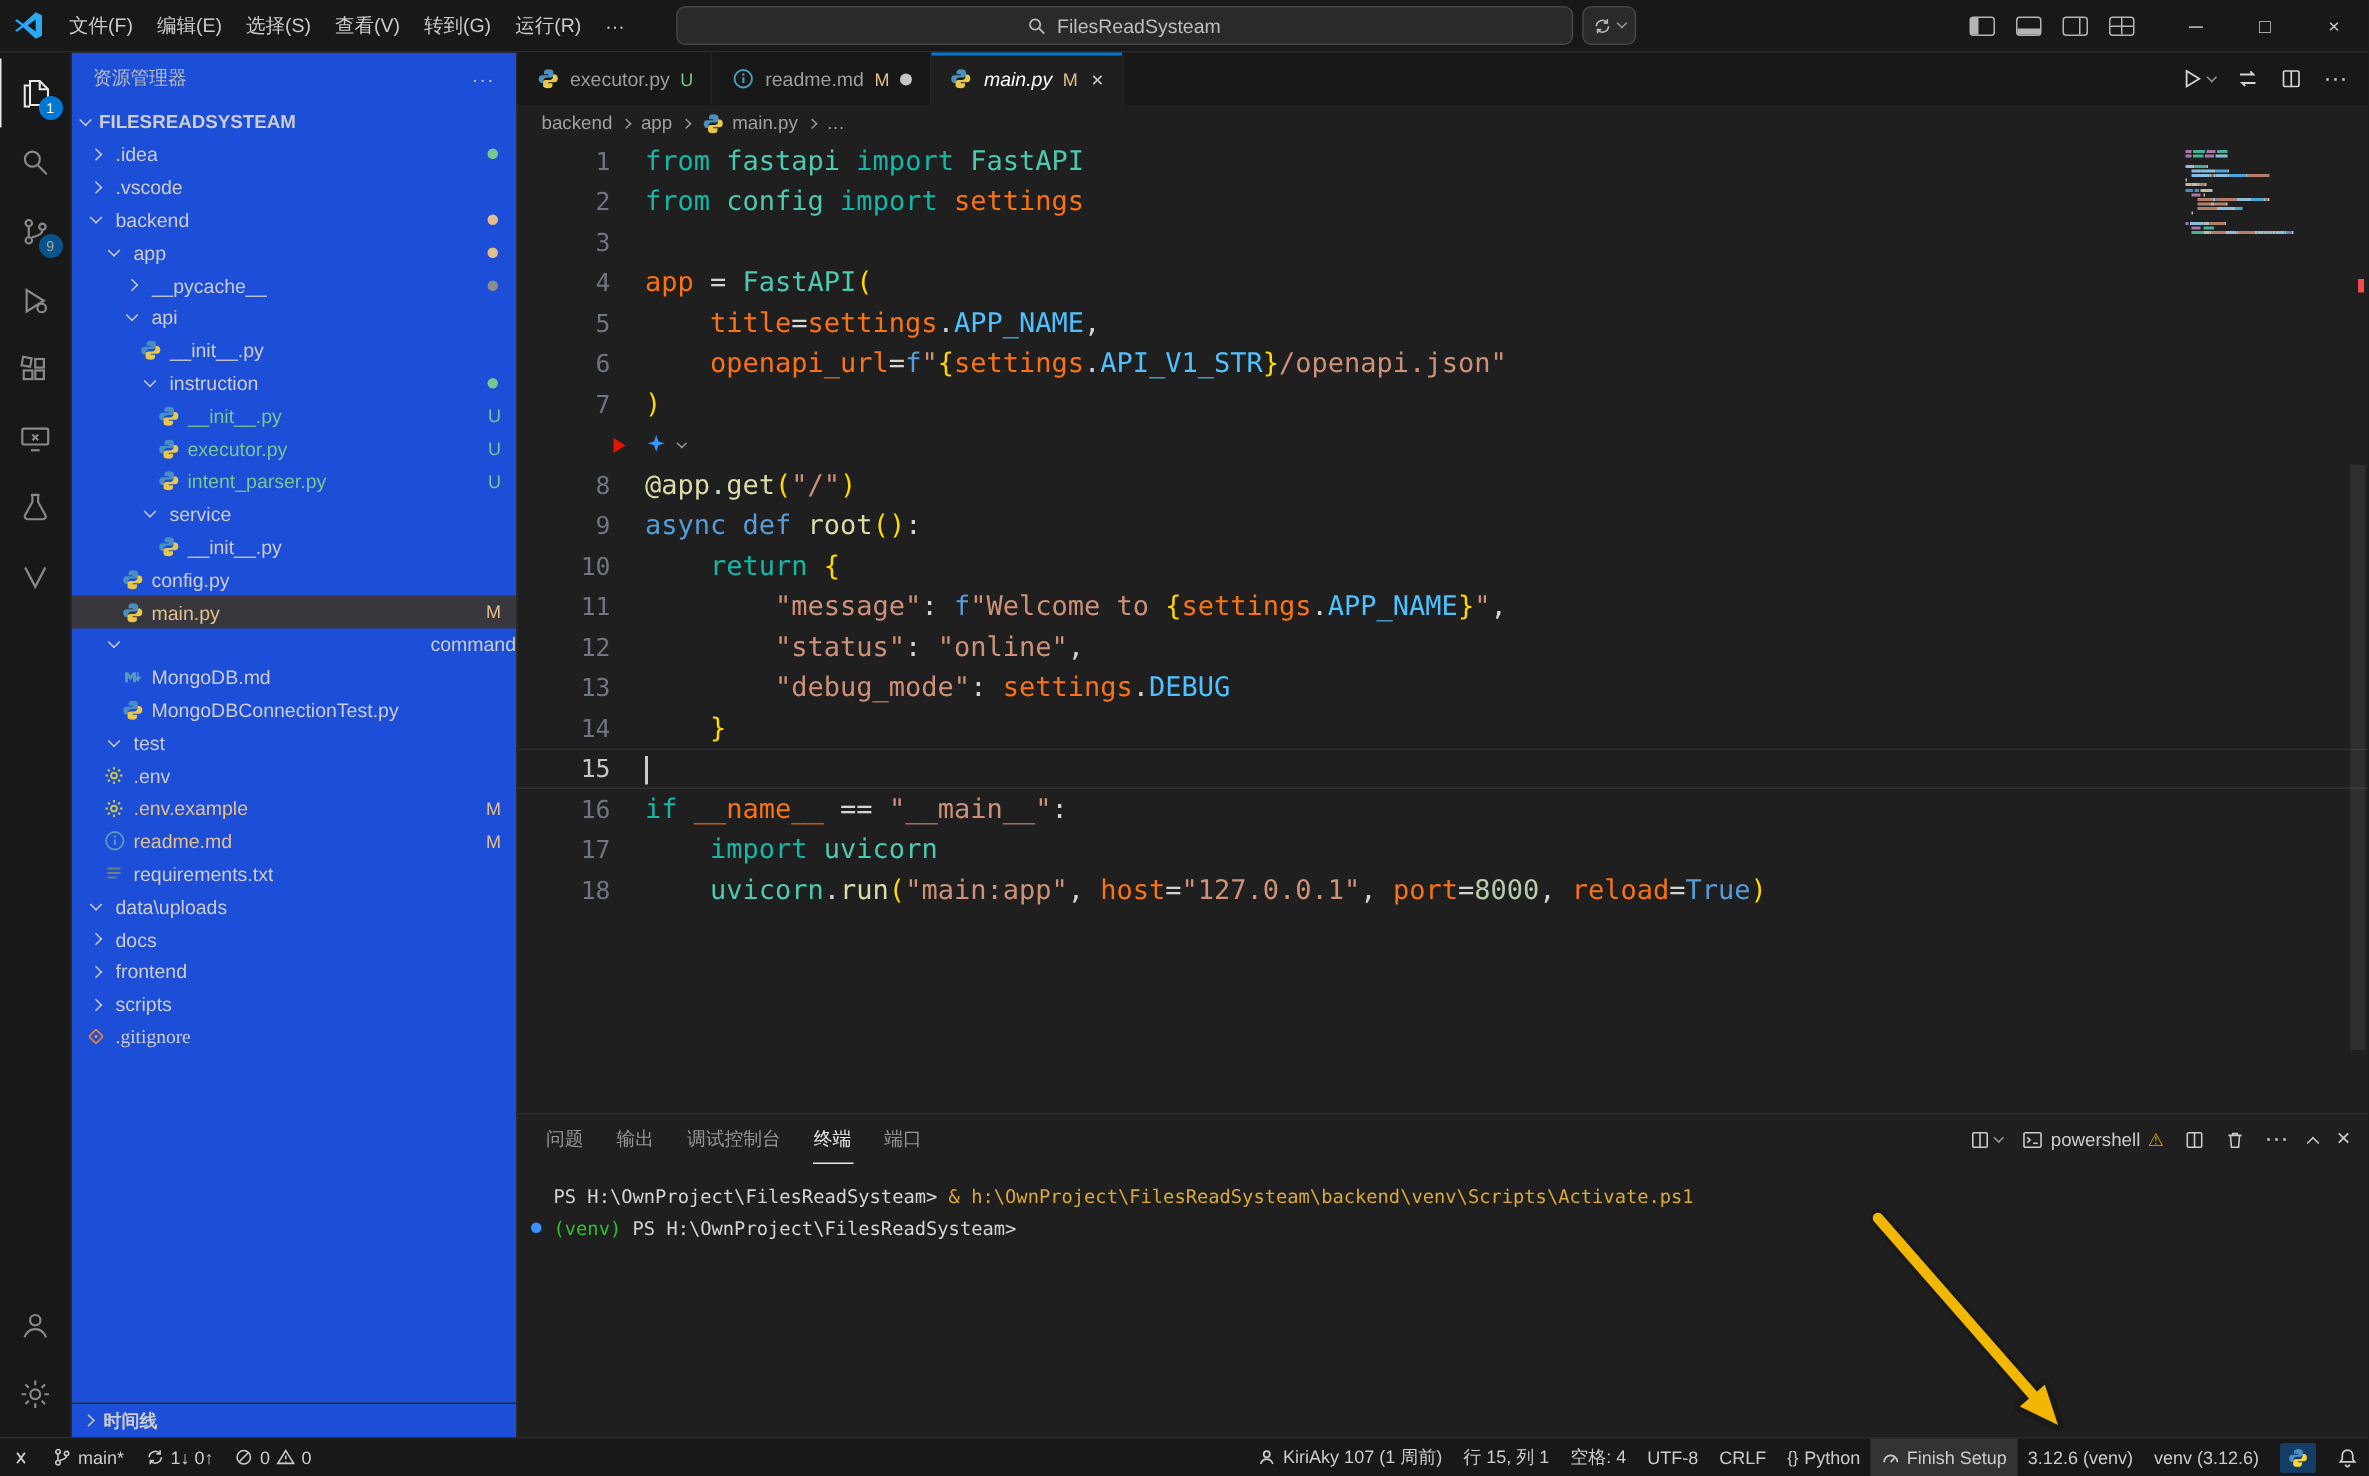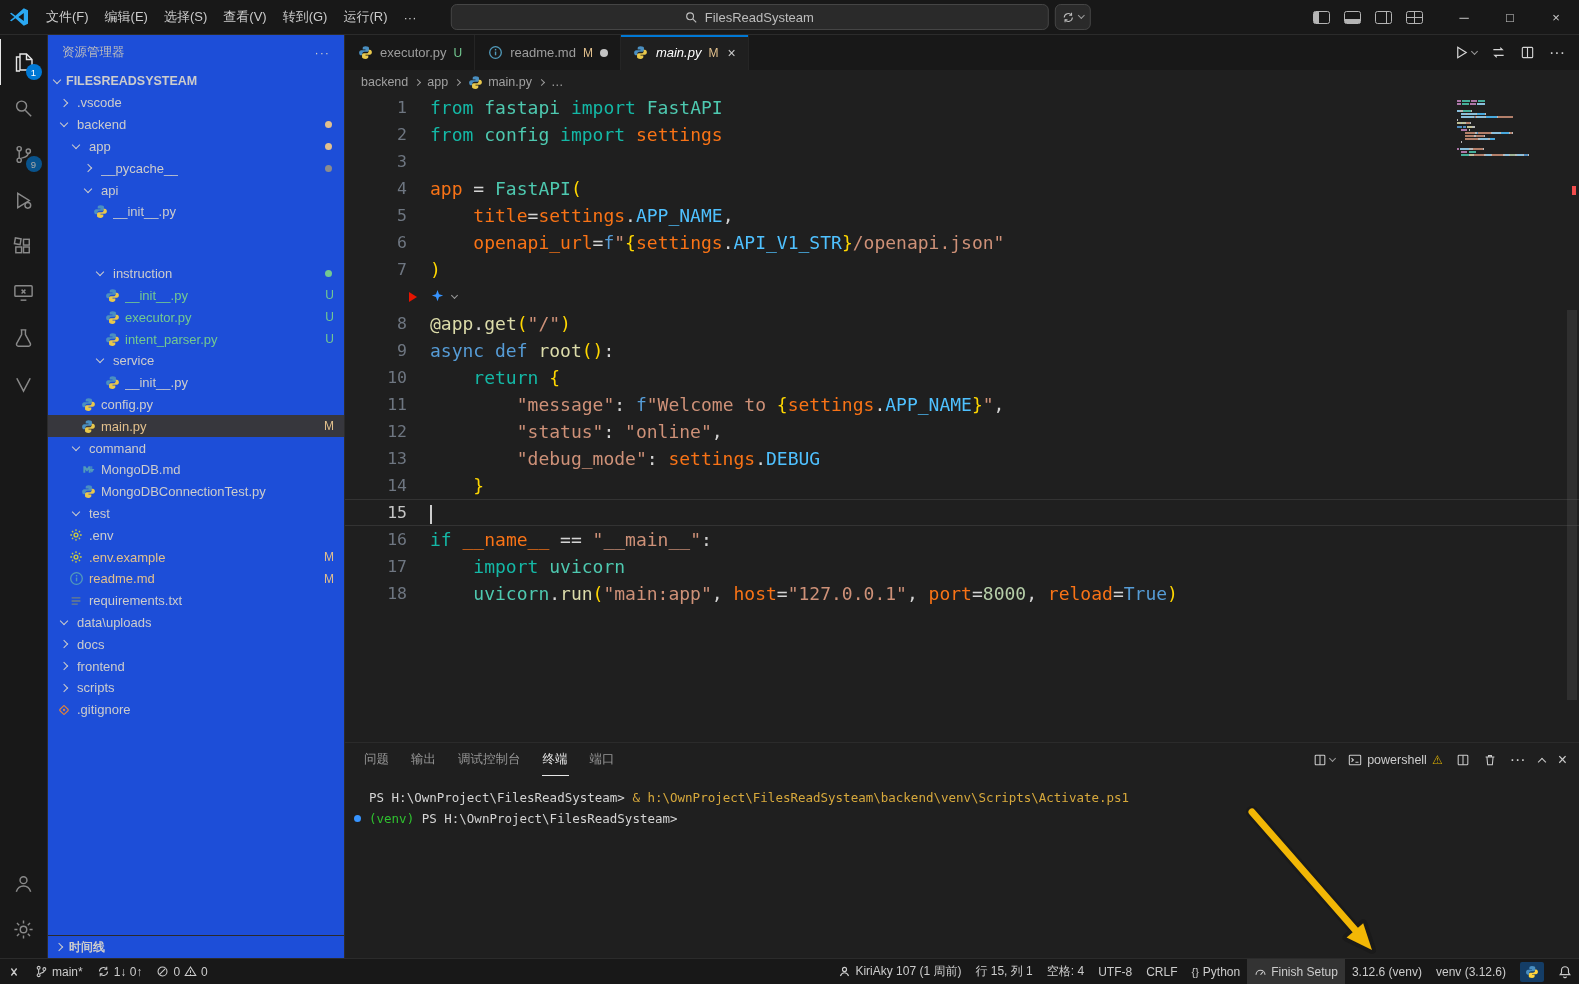--- a/index.html
+++ b/index.html
@@ -280,20 +280,27 @@
     </div>
     <div class="sb-root">
       <span class="chev d"></span>
       <span>FILESREADSYSTEAM</span>
     </div>
     <div class="tree" id="tree">
         <div class="tree-row" style="padding-left: 8px;">
           <span class="slot">
             <span class="chev r"></span>
           </span>
+          <span class="lbl">.idea</span>
+          <span class="dot" style="background: rgb(115, 201, 145);"></span>
+        </div>
+        <div class="tree-row" style="padding-left: 8px;">
+          <span class="slot">
+            <span class="chev r"></span>
+          </span>
           <span class="lbl">.vscode</span>
         </div>
         <div class="tree-row" style="padding-left: 8px;">
           <span class="slot">
             <span class="chev d"></span>
           </span>
           <span class="lbl">backend</span>
           <span class="dot" style="background: rgb(226, 192, 141);"></span>
         </div>
         <div class="tree-row" style="padding-left: 20px;">
@@ -318,21 +325,21 @@
         </div>
         <div class="tree-row" style="padding-left: 44px;">
           <span class="slot">
             <svg width="15" height="15" viewBox="0 0 16 16">
               <path fill="#4a8fc1" d="M7.9 1.2c-1.8 0-2.9.8-2.9 2v1.6h3v.7H3.4C2.1 5.5 1.2 6.6 1.2 8.2c0 1.7.9 2.8 2.2 2.8h1.2V9.4c0-1.3 1.1-2.3 2.4-2.3h2.9c1 0 1.8-.8 1.8-1.9V3.2c0-1.2-1.1-2-3.8-2z"></path>
               <path fill="#e8c84c" d="M8.1 14.8c1.8 0 2.9-.8 2.9-2v-1.6H8v-.7h4.6c1.3 0 2.2-1.1 2.2-2.7 0-1.7-.9-2.8-2.2-2.8h-1.2v1.6c0 1.3-1.1 2.3-2.4 2.3H6.1c-1 0-1.8.8-1.8 1.9v2c0 1.2 1.1 2 3.8 2z"></path>
             </svg>
           </span>
           <span class="lbl">__init__.py</span>
         </div>
-        <div class="tree-row" style="padding-left: 44px; margin-top: 40px;">
+        <div class="tree-row" style="padding-left: 44px;">
           <span class="slot">
             <span class="chev d"></span>
           </span>
           <span class="lbl">instruction</span>
           <span class="dot" style="background: rgb(115, 201, 145);"></span>
         </div>
         <div class="tree-row" style="padding-left: 56px;">
           <span class="slot">
             <svg width="15" height="15" viewBox="0 0 16 16">
               <path fill="#4a8fc1" d="M7.9 1.2c-1.8 0-2.9.8-2.9 2v1.6h3v.7H3.4C2.1 5.5 1.2 6.6 1.2 8.2c0 1.7.9 2.8 2.2 2.8h1.2V9.4c0-1.3 1.1-2.3 2.4-2.3h2.9c1 0 1.8-.8 1.8-1.9V3.2c0-1.2-1.1-2-3.8-2z"></path>
@@ -389,21 +396,21 @@
         <div class="tree-row selected" style="padding-left: 32px;">
           <span class="slot">
             <svg width="15" height="15" viewBox="0 0 16 16">
               <path fill="#4a8fc1" d="M7.9 1.2c-1.8 0-2.9.8-2.9 2v1.6h3v.7H3.4C2.1 5.5 1.2 6.6 1.2 8.2c0 1.7.9 2.8 2.2 2.8h1.2V9.4c0-1.3 1.1-2.3 2.4-2.3h2.9c1 0 1.8-.8 1.8-1.9V3.2c0-1.2-1.1-2-3.8-2z"></path>
               <path fill="#e8c84c" d="M8.1 14.8c1.8 0 2.9-.8 2.9-2v-1.6H8v-.7h4.6c1.3 0 2.2-1.1 2.2-2.7 0-1.7-.9-2.8-2.2-2.8h-1.2v1.6c0 1.3-1.1 2.3-2.4 2.3H6.1c-1 0-1.8.8-1.8 1.9v2c0 1.2 1.1 2 3.8 2z"></path>
             </svg>
           </span>
           <span class="lbl m">main.py</span>
           <span class="badge m">M</span>
         </div>
-        <div class="tree-row" style="padding-left: 20px;">
+        <div class="tree-row" style="padding-left: 20px; justify-content: space-between;">
           <span class="slot">
             <span class="chev d"></span>
           </span>
           <span class="lbl">command</span>
         </div>
         <div class="tree-row" style="padding-left: 32px;">
           <span class="slot">
             <svg width="15" height="15" viewBox="0 0 16 16">
               <path fill="#519aba" d="M2.5 4.5h2.2l1.7 2.3 1.7-2.3h2.2v7H8.2V8l-1.8 2.3L4.6 8v3.5H2.5zM12 7.5h2.3L11.6 11.5 9 7.5h2V4.5h1z"></path>
             </svg>
@@ -486,21 +493,21 @@
             <span class="chev r"></span>
           </span>
           <span class="lbl">frontend</span>
         </div>
         <div class="tree-row" style="padding-left: 8px;">
           <span class="slot">
             <span class="chev r"></span>
           </span>
           <span class="lbl">scripts</span>
         </div>
-        <div class="tree-row" style="padding-left: 8px;">
+        <div class="tree-row" style="padding-left: 8px; font-family: Liberation Serif, serif;">
           <span class="slot">
             <svg width="14" height="14" viewBox="0 0 16 16">
               <rect x="4.2" y="4.2" width="7.6" height="7.6" rx="1.2" transform="rotate(45 8 8)" fill="none" stroke="#e0823d" stroke-width="1.3"></rect>
               <circle cx="8" cy="8" r="1.3" fill="#e0823d"></circle>
             </svg>
           </span>
           <span class="lbl">.gitignore</span>
         </div>
       </div>
     <div class="sb-footer" id="sb-footer">

